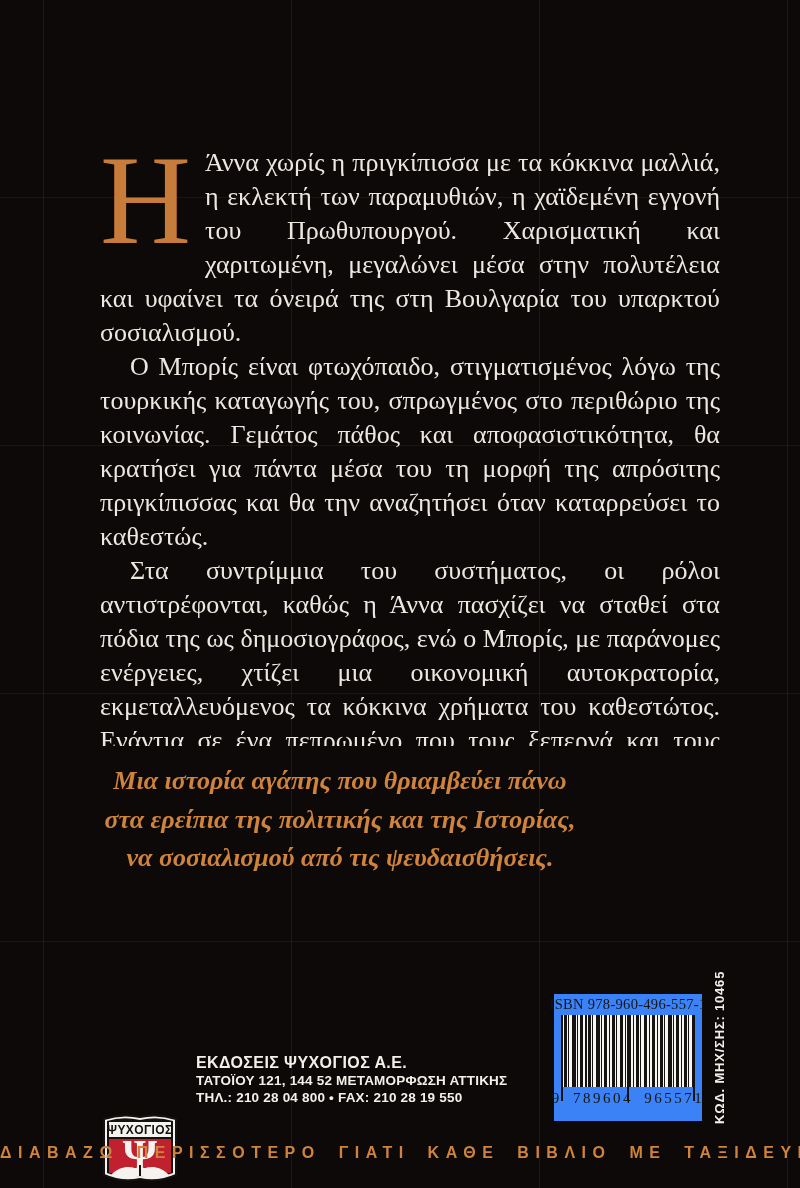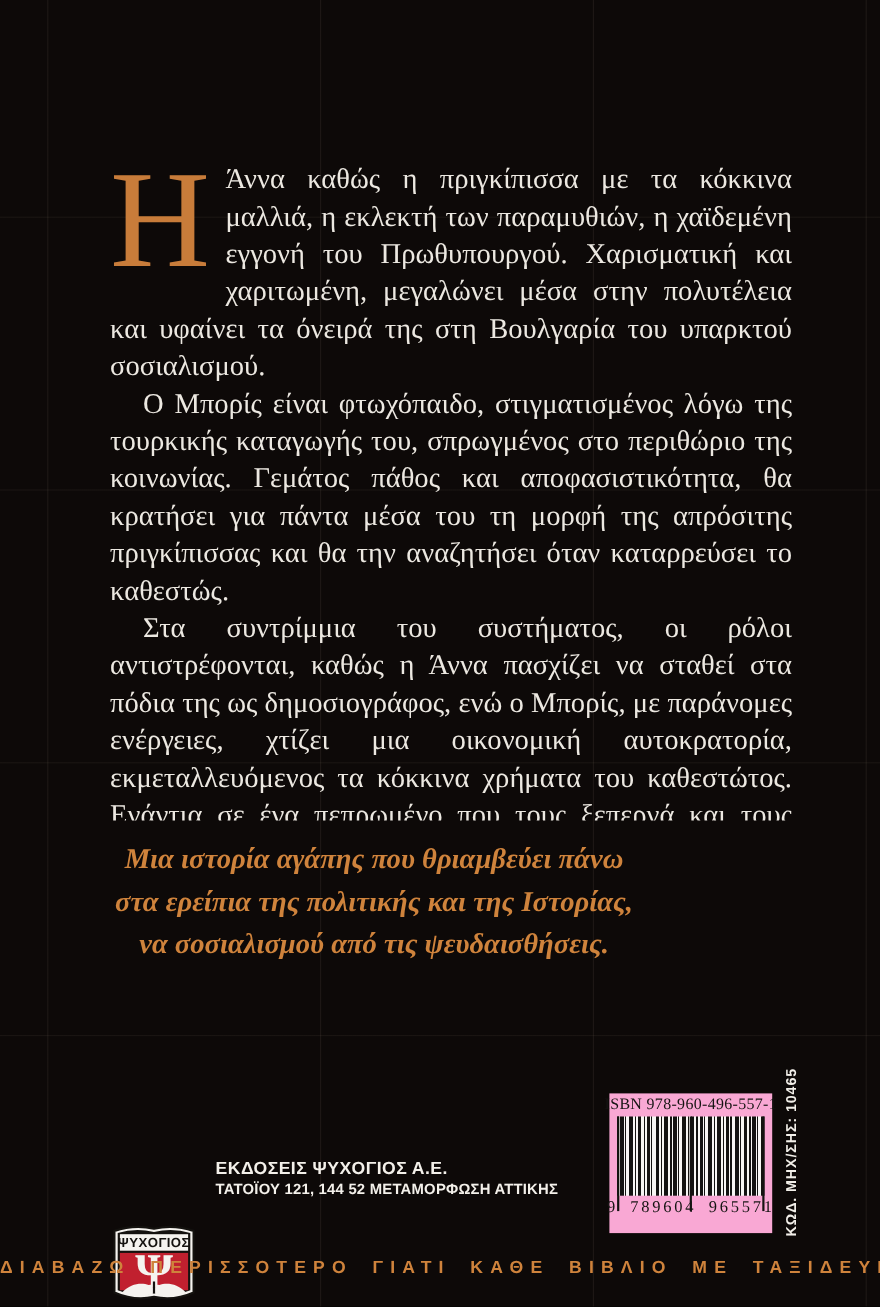--- a/index.html
+++ b/index.html
@@ -58,21 +58,21 @@
     color:#f3f0ea;
     font-family:"Liberation Sans", sans-serif;
     font-weight:bold;
   }
   .publisher-info .line1{font-size:16px;line-height:19px;letter-spacing:0.4px;}
   .publisher-info .line {font-size:13.5px;line-height:17px;letter-spacing:0.2px;}
 
   
   .barcode-box{
     position:absolute;left:554px;top:994px;width:148px;height:127px;
-    background:#f9a8d4;
+    background:#3b82f6;
     display:flex;flex-direction:column;align-items:center;
   }
   .isbn-label{
     font-family:"Liberation Serif", serif;
     font-size:14.5px;line-height:21px;
     color:#151412;letter-spacing:0.3px;white-space:nowrap;
   }
   .bars{
     position:relative;
     width:134px;height:72px;
@@ -115,21 +115,21 @@
     white-space:nowrap;
   }
 </style>
 </head>
 <body>
 
 <div class="cover">
   <div class="texture"></div>
 
   <section class="synopsis">
-    <p class="first"><span class="dropcap">Η</span><span>Άννα καθώς η πριγκίπισσα με τα κόκκινα μαλλιά, η εκλεκτή των παραμυθιών, η χαϊδεμένη εγγονή του Πρωθυπουργού. Χαρισματική και χαριτωμένη, μεγαλώνει μέσα στην πολυτέλεια και υφαίνει τα όνειρά της στη Βουλγαρία του υπαρκτού σοσιαλισμού.</span></p>
+    <p class="first"><span class="dropcap">Η</span><span>Άννα χωρίς η πριγκίπισσα με τα κόκκινα μαλλιά, η εκλεκτή των παραμυθιών, η χαϊδεμένη εγγονή του Πρωθυπουργού. Χαρισματική και χαριτωμένη, μεγαλώνει μέσα στην πολυτέλεια και υφαίνει τα όνειρά της στη Βουλγαρία του υπαρκτού σοσιαλισμού.</span></p>
     <p class="indent">Ο Μπορίς είναι φτωχόπαιδο, στιγματισμένος λόγω της τουρκικής καταγωγής του, σπρωγμένος στο περιθώριο της κοινωνίας. Γεμάτος πάθος και αποφασιστικότητα, θα κρατήσει για πάντα μέσα του τη μορφή της απρόσιτης πριγκίπισσας και θα την αναζητήσει όταν καταρρεύσει το καθεστώς.</p>
     <p class="indent">Στα συντρίμμια του συστήματος, οι ρόλοι αντιστρέφονται, καθώς η Άννα πασχίζει να σταθεί στα πόδια της ως δημοσιογράφος, ενώ ο Μπορίς, με παράνομες ενέργειες, χτίζει μια οικονομική αυτοκρατορία, εκμεταλλευόμενος τα κόκκινα χρήματα του καθεστώτος. Ενάντια σε ένα πεπρωμένο που τους ξεπερνά και τους θέλει εχθρούς, οι δυο ερωτευμένοι θα προσπαθήσουν να διεκδικήσουν μια ζωή χωρίς ψέματα.</p>
   </section>
 
   <section class="tagline">
     <div>Μια ιστορία αγάπης που θριαμβεύει πάνω</div>
     <div>στα ερείπια της πολιτικής και της Ιστορίας,</div>
     <div>να σοσιαλισμού από τις ψευδαισθήσεις.</div>
   </section>
 
@@ -148,20 +148,21 @@
       <text x="38" y="57" text-anchor="middle" font-family="Liberation Serif, serif" font-size="44" font-weight="bold" fill="#f5f3ef">Ψ</text>
 
       <path d="M9 62 C 19 51, 33 53, 38 58 C 43 53, 57 51, 67 62 C 56 66, 44 65, 38 63 C 32 65, 20 66, 9 62 Z" fill="#f5f3ef"></path>
       <path d="M38 52 L38 63" stroke="#14120f" stroke-width="2"></path>
     </svg>
   </div>
 
   <div class="publisher-info">
     <div class="line1">ΕΚΔΟΣΕΙΣ ΨΥΧΟΓΙΟΣ Α.Ε.</div>
     <div class="line">ΤΑΤΟΪΟΥ 121, 144 52 ΜΕΤΑΜΟΡΦΩΣΗ ΑΤΤΙΚΗΣ</div>
+    <div class="line">ΤΗΛ.: 210 28 04 800 • FAX: 210 28 19 550</div>
   </div>
 
   <div class="barcode-box">
     <div class="isbn-label">ISBN 978-960-496-557-1</div>
     <div class="bars">
       <div class="guard g1"></div>
       <div class="guard g2"></div>
       <div class="guard g3"></div>
     </div>
     <div class="barcode-digits">9 789604 965571</div>

